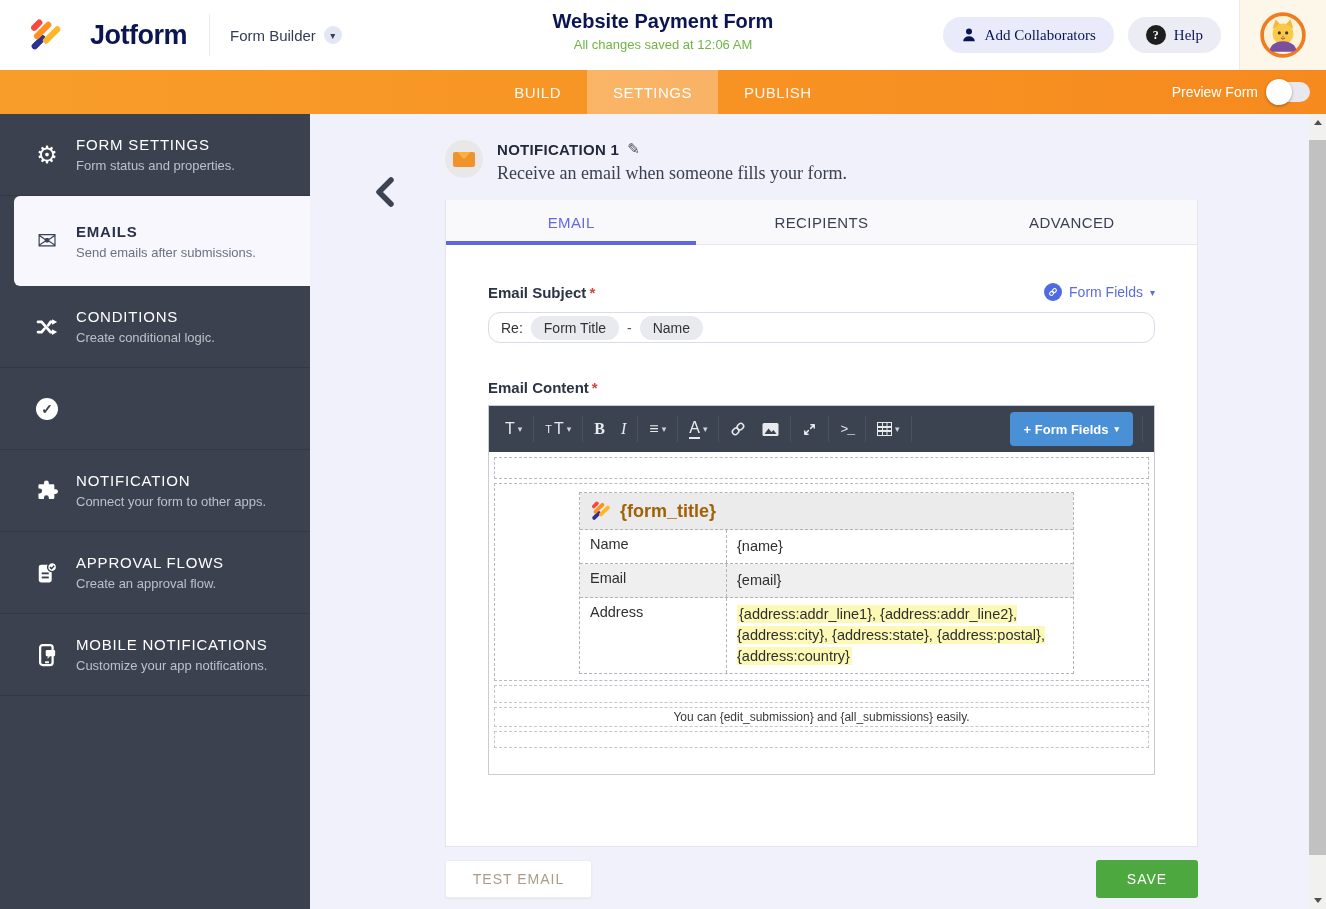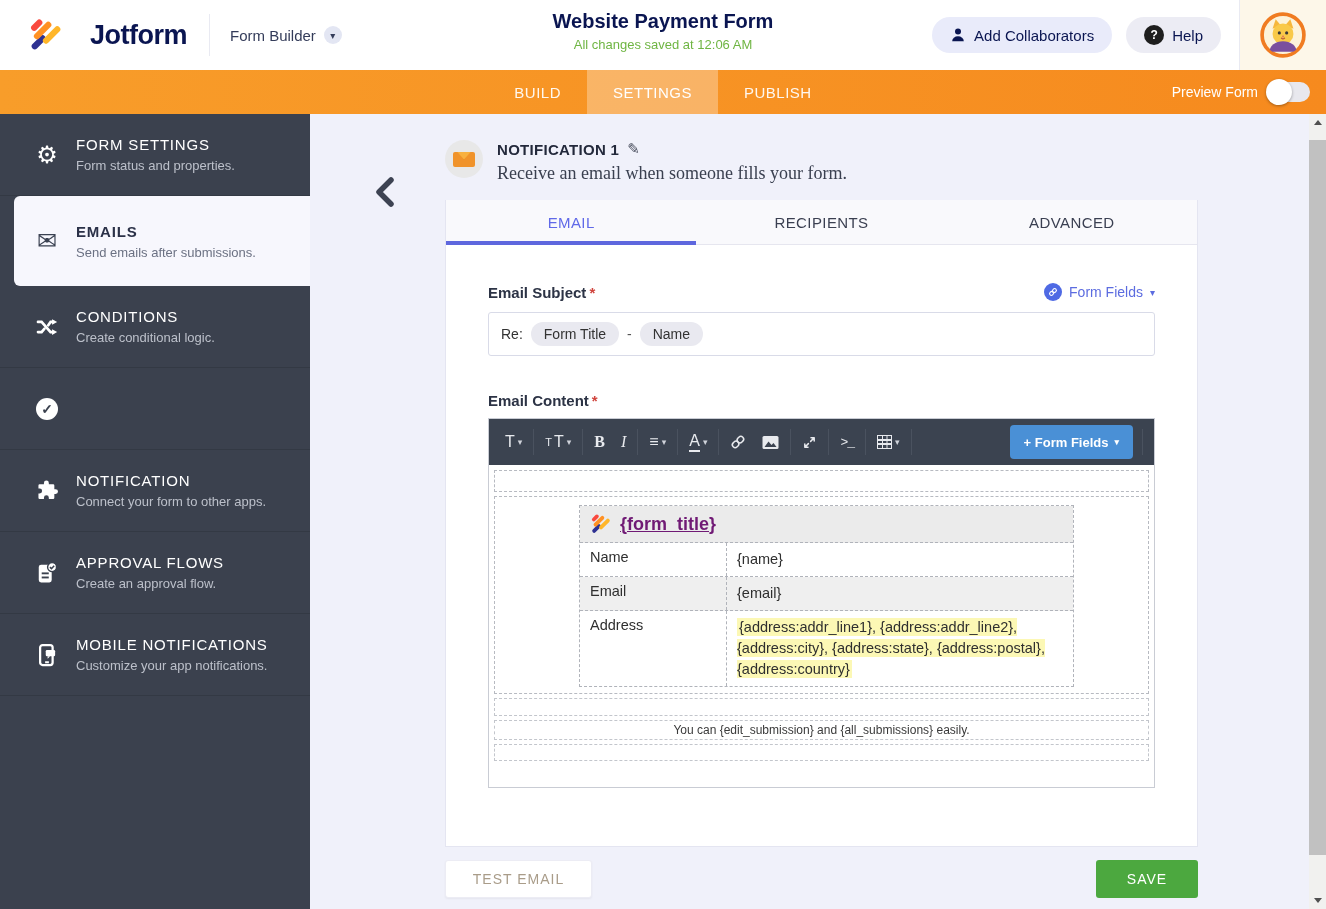--- a/index.html
+++ b/index.html
@@ -12,21 +12,21 @@
   .hdr-left { position:absolute; left:28px; top:0; height:70px; display:flex; align-items:center; }
   .logo-wrap { display:flex; align-items:center; gap:26px; }
   .logo-text { font-size:27px; font-weight:bold; color:#0a1551; letter-spacing:-0.5px; }
   .hdr-vdiv { width:1px; height:42px; background:#e9eaf2; margin:0 20px 0 22px; }
   .product-label { font-size:15px; color:#343c5a; display:flex; align-items:center; gap:8px; cursor:pointer; }
   .chev-badge { width:18px; height:18px; border-radius:50%; background:#e3e6f3; color:#343c5a; font-size:10px; display:flex; align-items:center; justify-content:center; }
   .hdr-center { position:absolute; left:0; right:0; top:10px; text-align:center; pointer-events:none; }
   .hdr-title { font-size:20px; font-weight:bold; color:#0a1551; }
   .hdr-status { font-size:13px; color:#6fb543; margin-top:4px; }
   .hdr-right { position:absolute; right:0; top:0; height:70px; display:flex; align-items:center; }
-  .pill-btn { display:flex; align-items:center; gap:8px; background:#e9ebfa; border:none; border-radius:20px; height:36px; padding:0 18px; font-size:15px; color:#0a1551; font-family:Liberation Sans, sans-serif; cursor:pointer; }
+  .pill-btn { display:flex; align-items:center; gap:8px; background:#e9ebfa; border:none; border-radius:20px; height:36px; padding:0 18px; font-size:15px; color:#0a1551; font-family:Liberation Serif, serif; cursor:pointer; }
   .pill-btn.help { background:#ececf4; margin-left:14px; }
   .q-icon { width:20px; height:20px; border-radius:50%; background:#1e1e1e; color:#fff; font-size:12px; font-weight:bold; display:flex; align-items:center; justify-content:center; }
   .hdr-vdiv2 { width:1px; height:70px; background:#e9eaf2; margin-left:18px; }
   .avatar-zone { width:86px; height:70px; background:#fdf7e9; display:flex; align-items:center; justify-content:center; }
 
   
   .nav-bar { position:absolute; top:70px; left:0; width:1326px; height:44px; background:linear-gradient(90deg,#f89d2a,#f68a1e); z-index:4; display:flex; align-items:stretch; }
   .nav-tabs { position:absolute; left:0; right:0; top:0; bottom:0; display:flex; justify-content:center; }
   .nav-tab { min-width:98px; padding:0 26px; display:flex; align-items:center; justify-content:center; font-size:15px; letter-spacing:0.5px; color:rgba(255,255,255,0.93); cursor:pointer; }
   .nav-tab.active { background:rgba(255,255,255,0.30); color:#fff; }
@@ -66,21 +66,21 @@
   .tab.active { color:#6069e8; }
   .tab-underline { position:absolute; left:0; bottom:-1px; width:33.33%; height:4px; background:#5e67de; }
   .card-body { position:relative; padding:0 42px; }
 
   .subject-row { display:flex; align-items:center; justify-content:space-between; margin-top:38px; }
   .field-label { font-size:15px; font-weight:bold; color:#2c3345; }
   .req { color:#d0453e; margin-left:3px; }
   .ff-link { display:flex; align-items:center; gap:7px; color:#5c6ce0; font-size:14px; cursor:pointer; }
   .ff-link-icon { width:18px; height:18px; border-radius:50%; background:#4f6ae4; display:flex; align-items:center; justify-content:center; }
   .ff-caret { font-size:10px; }
-  .subject-input { margin-top:11px; height:44px; background:#fff; border:1px solid #d9dbe8; border-radius:3px; display:flex; align-items:center; gap:8px; padding:0 12px; font-size:14px; color:#333; cursor:text; }
+  .subject-input { margin-top:11px; height:31px; background:#fff; border:1px solid #d9dbe8; border-radius:12px; display:flex; align-items:center; gap:8px; padding:0 12px; font-size:14px; color:#333; cursor:text; }
   .chip { background:#e9e9f0; border-radius:14px; padding:4px 13px; font-size:14px; color:#333; }
   .dash { color:#555; }
 
   .content-label { margin-top:36px; }
   .editor { margin-top:9px; border:1px solid #c9ccd4; }
   .ed-toolbar { height:46px; background:#3b4350; display:flex; align-items:center; padding:0 8px; }
   .tb-item { color:#e8eaee; font-size:16px; padding:0 8px; height:30px; display:flex; align-items:center; gap:3px; cursor:pointer; }
   .tb-item .caret { font-size:9px; color:#cfd3da; }
   .tb-item.bold { font-weight:bold; font-family:"Liberation Serif", serif; }
   .tb-item.italic { font-style:italic; font-family:"Liberation Serif", serif; }
@@ -95,21 +95,21 @@
   .ff-btn { background:#4a90d6; border:none; border-radius:4px; color:#fff; font-size:13px; font-weight:bold; font-family:inherit; height:34px; padding:0 14px; display:flex; align-items:center; gap:6px; cursor:pointer; margin-right:6px; }
   .ff-btn .caret { font-size:9px; }
 
   
   .ed-body { background:#fff; height:322px; padding:5px; overflow:hidden; }
   .dashed { border:1px dashed #b7bac1; }
   .strip-empty-top { height:22px; margin-bottom:4px; }
   .preview-block { padding:8px 0 6px 0; }
   .email-table { width:495px; margin-left:84px; border:1px dashed #b0b3ba; }
   .et-header { background:#ebebeb; border-bottom:1px dashed #b0b3ba; display:flex; align-items:center; gap:8px; padding:7px 10px; }
-  .et-form-title { color:#701a75; font-size:18px; font-weight:bold;text-decoration:underline; }
+  .et-form-title { color:#a16207; font-size:18px; font-weight:bold; }
   .et-row { display:flex; border-bottom:1px dashed #b0b3ba; font-size:14.5px; color:#2f2f2f; }
   .et-row:last-child { border-bottom:none; }
   .et-row.gray { background:#efefef; }
   .et-label { width:146px; flex:0 0 146px; padding:6px 10px; }
   .et-value { flex:1; padding:6px 10px; border-left:1px dashed #b0b3ba; line-height:1.45; }
   .hl { background:#fcf8b5; padding:1px 2px; }
   .strip { border:1px dashed #c3c6cc; margin-top:4px; }
   .strip.s1 { height:18px; }
   .strip.s2 { height:20px; display:flex; align-items:center; justify-content:center; font-size:12px; color:#3a3a3a; }
   .strip.s3 { height:17px; }

